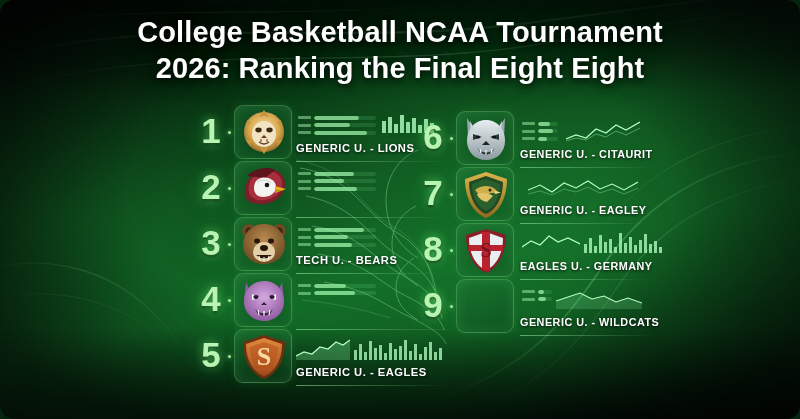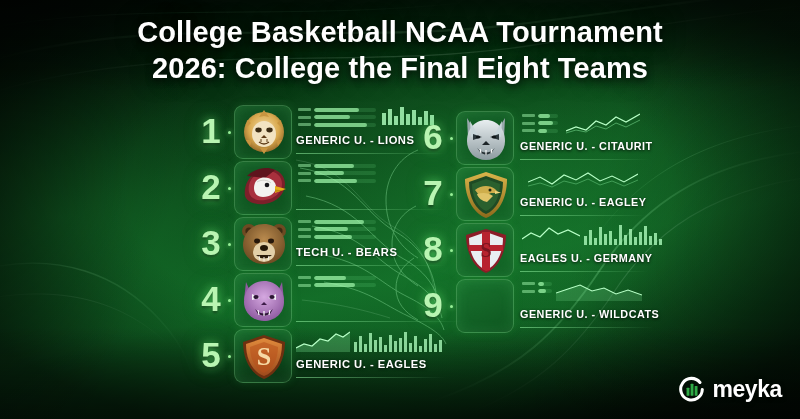--- a/index.html
+++ b/index.html
@@ -15,20 +15,21 @@
   
   #stage {
     position:relative;
     width:800px; height:419px;
     overflow:hidden;
     background:
       radial-gradient(ellipse 340px 210px at 8% 52%,  rgba(22,120,44,0.55) 0%, rgba(8,58,22,0.0) 72%),
       radial-gradient(ellipse 420px 300px at 62% 46%, rgba(26,128,48,0.50) 0%, rgba(8,58,22,0.0) 74%),
       radial-gradient(ellipse 520px 260px at 96% 58%, rgba(19,104,38,0.55) 0%, rgba(6,48,18,0.0) 70%),
       linear-gradient(168deg, #031c0a 0%, #0a3d16 34%, #126b27 62%, #0b4719 86%, #031b09 100%);
+    border-radius: 14px;
   }
 
   
   .wash {
     position:absolute; inset:0;
     background:
       linear-gradient(110deg, rgba(0,0,0,0.50) 0%, rgba(0,0,0,0.0) 26%, rgba(0,0,0,0.0) 70%, rgba(0,0,0,0.42) 100%),
       linear-gradient(0deg,  rgba(0,0,0,0.55) 0%, rgba(0,0,0,0.0) 22%, rgba(0,0,0,0.0) 78%, rgba(0,0,0,0.50) 100%);
     pointer-events:none;
   }
@@ -79,21 +80,21 @@
     width:58px; height:54px;
     border-radius:9px;
     background:linear-gradient(150deg, rgba(30,120,54,0.42), rgba(10,58,24,0.30));
     border:1px solid rgba(150,240,160,0.30);
     box-shadow:inset 0 0 14px rgba(120,240,140,0.14), 0 0 9px rgba(40,160,60,0.22);
     overflow:hidden;
   }
   .card svg { display:block; width:58px; height:54px; }
 
   
-  .info { position:absolute; left:100px; top:0px; width:230px; height:54px; }
+  .info { position:absolute; left:100px; top:8px; width:230px; height:54px; }
   .col-right .info { left:102px; width:170px; }
 
   .team {
     position:absolute; left:0; bottom:12px;
     color:#ffffff; font-weight:bold;
     font-size:11.2px; letter-spacing:0.5px;
     white-space:nowrap;
     text-shadow:0 1px 3px rgba(0,0,0,0.85);
   }
   .col-right .team { font-size:10.8px; }
@@ -172,21 +173,21 @@
     <path d="M-20,270 C60,250 120,276 160,320 C190,352 200,388 196,424" stroke="url(#streakA)" stroke-width="1.4" fill="none" opacity="0.7"></path>
     <path d="M-20,300 C70,282 130,306 172,348" stroke="url(#streakB)" stroke-width="1" fill="none" opacity="0.6"></path>
 
     <rect x="0" y="0" width="800" height="419" fill="url(#vig)"></rect>
   </svg>
 
   <div class="wash"></div>
 
   <div id="title">
     <span>College Basketball NCAA Tournament</span>
-    <span class="l2">2026: College the Final Eight Teams</span>
+    <span class="l2">2026: Ranking the Final Eight Eight</span>
   </div>
 
   <svg class="links" viewBox="0 0 800 419">
     <g stroke="#9bf0ab" fill="none" stroke-width="0.9" opacity="0.42">
       <path d="M300,168 C352,176 364,214 396,232 C420,246 432,266 436,292"></path>
       <path d="M306,196 C358,206 370,240 402,258 C424,270 436,286 440,306"></path>
       <path d="M312,226 C362,234 374,260 404,276 C426,288 438,300 442,318"></path>
       <path d="M318,254 C366,262 378,282 406,296 C426,306 440,316 444,330"></path>
       <path d="M324,282 C370,290 382,304 408,316 C428,326 442,334 446,344"></path>
       <path d="M418,150 C398,158 386,178 386,200 C386,226 398,246 418,258"></path>
@@ -625,25 +626,14 @@
             </svg>
           </div>
           <div class="team">GENERIC U. - WILDCATS</div>
           <div class="underline" style="width:134px;"></div>
         </div>
       </div>
 
     </div>
   </div>
 
-  <div id="brand">
-    <svg class="mark" viewBox="0 0 30 30">
-      <path d="M24.4,7.2 A12,12 0 1 0 27,15 L27,15" stroke="#ffffff" stroke-width="3.4" fill="none" stroke-linecap="round"></path>
-      <g fill="#2faa46">
-        <rect x="9.5" y="13" width="3.2" height="9" rx="0.6"></rect>
-        <rect x="14" y="8.5" width="3.2" height="13.5" rx="0.6"></rect>
-        <rect x="18.5" y="11" width="3.2" height="11" rx="0.6"></rect>
-      </g>
-    </svg>
-    <span class="word">meyka</span>
-  </div>
 
 </div>
 
 </body></html>

